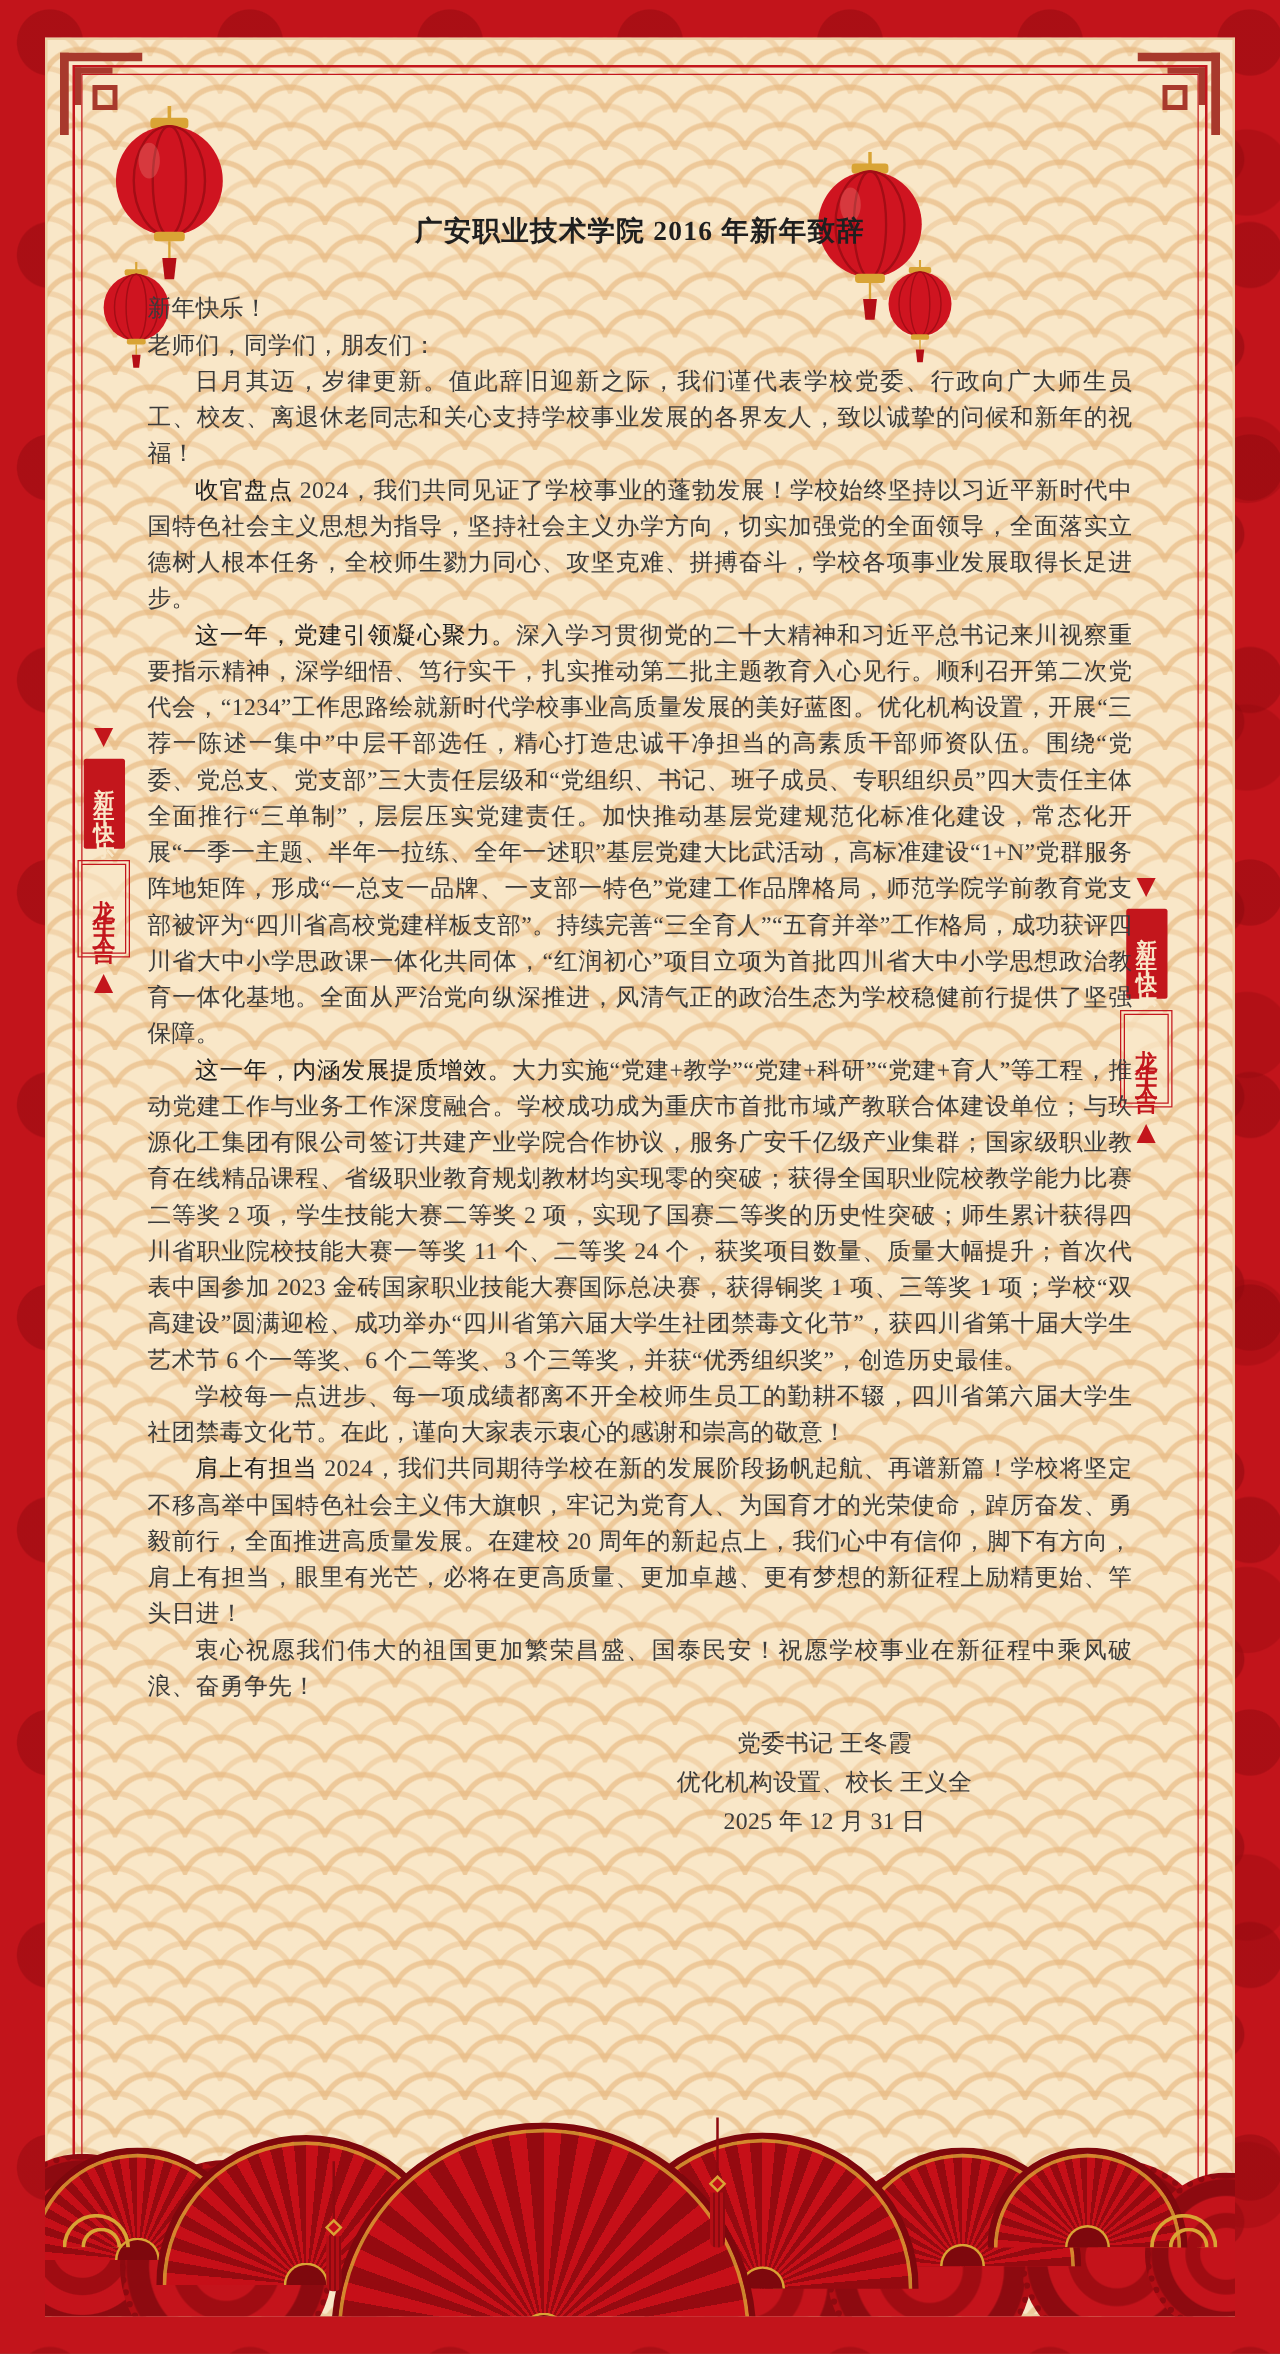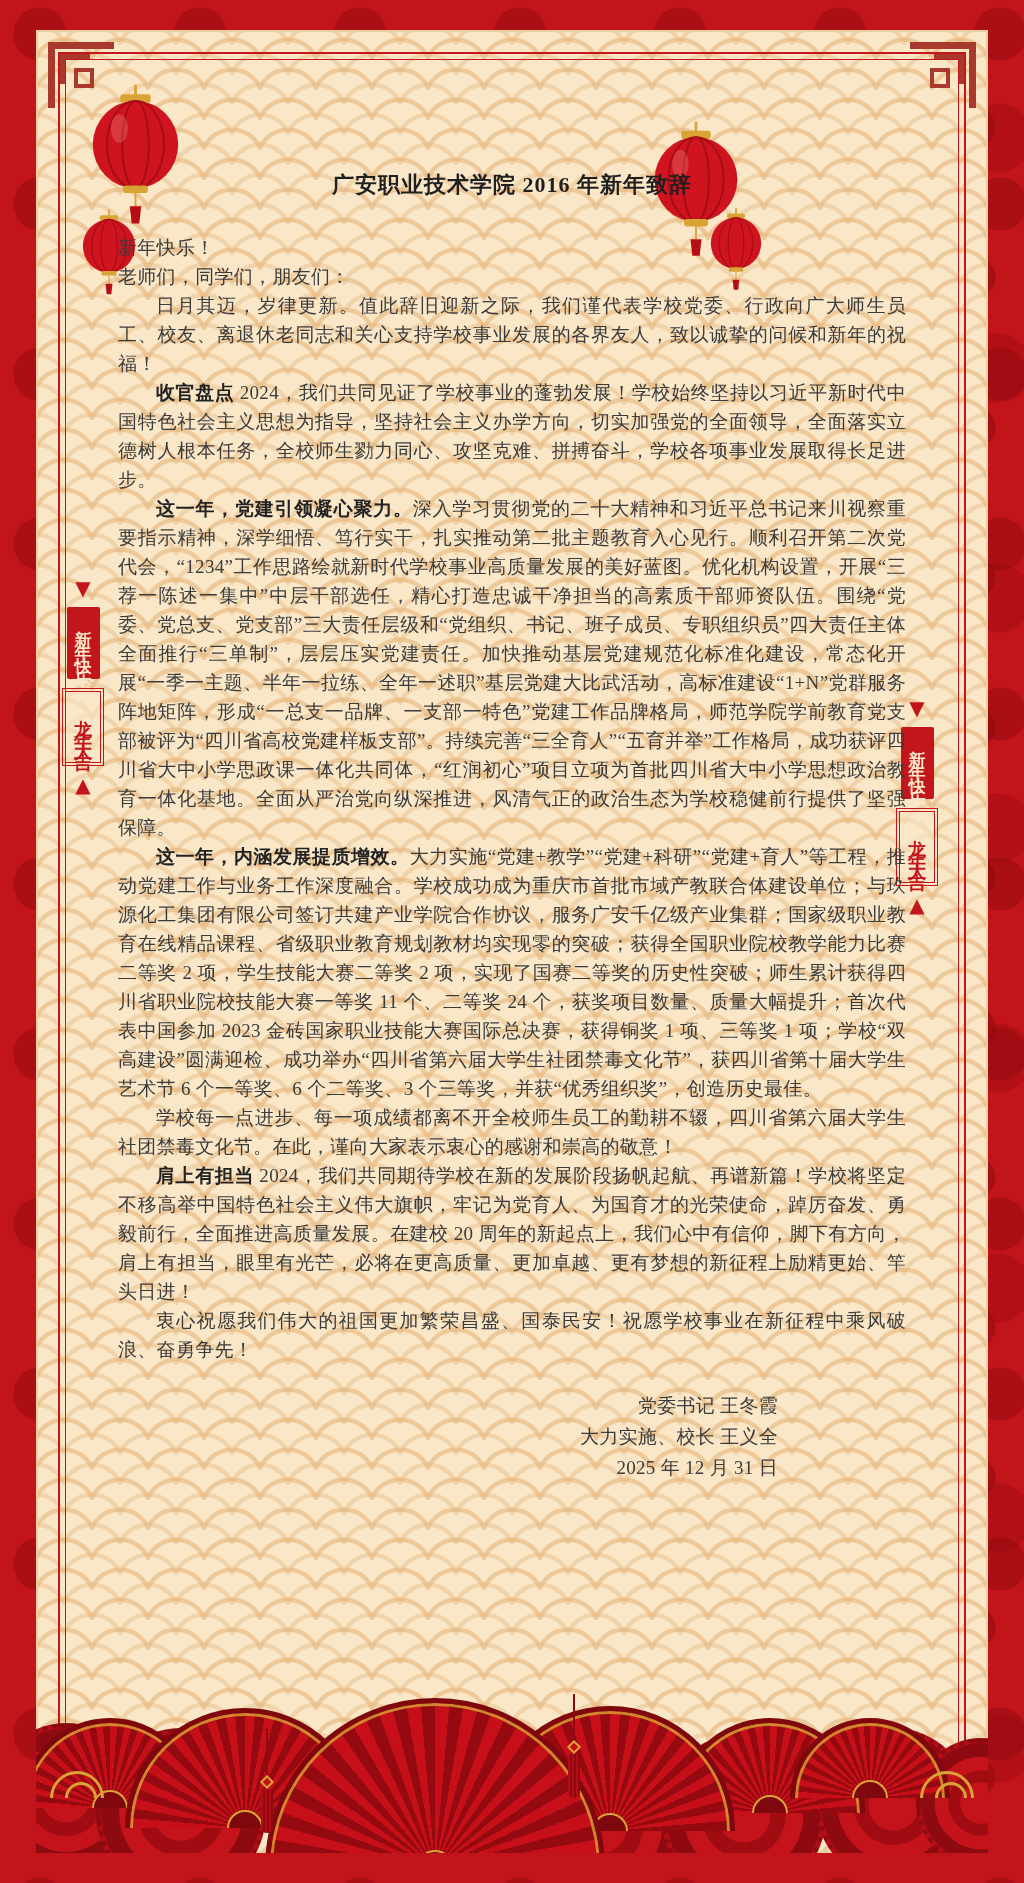--- a/index.html
+++ b/index.html
@@ -31,22 +31,22 @@
 .tri{color:#c3161c;font-size:20px;line-height:1;font-family:"DejaVu Sans",sans-serif}
 .banner-top{writing-mode:vertical-rl;text-orientation:upright;background:#c3161c;color:#f9e7c8;
  font-size:17px;font-weight:bold;padding:10px 5px;letter-spacing:13px;border-radius:2px}
 .banner-bottom{writing-mode:vertical-rl;text-orientation:upright;color:#c3161c;font-size:18px;font-weight:bold;
  border:1px solid #c3161c;outline:1px solid #c3161c;outline-offset:2px;padding:13px 5px;letter-spacing:11px;
  background:rgba(249,231,200,.65);margin:3px}
 .content{position:relative;z-index:3;padding:140px 82px 0;color:#3b3b3b;font-size:19px;line-height:29px;
  letter-spacing:.3px;text-align:justify}
 .title{text-align:center;font-size:22px;font-weight:bold;color:#1f1f1f;margin-bottom:34px;letter-spacing:1px}
 .content p.para{text-indent:2em}
-.lead{font-weight:bold;color:#222}
-.sig{margin-top:26px;margin-left:auto;margin-right:128px;width:max-content;text-align:right;line-height:31px}
+.lead{font-weight:normal;color:#222}
+.sig{margin-top:16px;margin-left:auto;margin-right:128px;width:max-content;text-align:center;line-height:31px}
 .bottom{position:absolute;left:0;right:0;bottom:0;height:330px;overflow:hidden;pointer-events:none;z-index:4}
 .medal{position:absolute;border-radius:50%;border:5px dotted #8d0a10;
  background:radial-gradient(circle,#c4131b 24%,#a00c12 25% 38%,#c4131b 39% 54%,#8d0a10 55% 70%,#b30e15 71%)}
 .fanwrap{position:absolute;overflow:hidden}
 .fan{border-radius:50%;background:repeating-conic-gradient(#c60f18 0 5deg,#950a10 5deg 10deg);
  border:5px solid #7e080d;box-shadow:0 0 0 3px rgba(217,164,53,.8) inset}
 .hub{position:absolute;left:50%;bottom:0;transform:translateX(-50%);width:36px;height:18px;
  border-radius:18px 18px 0 0;background:#7e080d;border:2px solid #d9a435;border-bottom:none}
 .tassel{position:absolute;display:flex;flex-direction:column;align-items:center}
 .t-line{width:2px;height:46px;background:#8d0a10}
@@ -164,21 +164,21 @@
       <p>老师们，同学们，朋友们：</p>
       <p class="para"><span class="lead"></span><span>日月其迈，岁律更新。值此辞旧迎新之际，我们谨代表学校党委、行政向广大师生员工、校友、离退休老同志和关心支持学校事业发展的各界友人，致以诚挚的问候和新年的祝福！</span></p>
       <p class="para"><span class="lead">收官盘点</span><span> 2024，我们共同见证了学校事业的蓬勃发展！学校始终坚持以习近平新时代中国特色社会主义思想为指导，坚持社会主义办学方向，切实加强党的全面领导，全面落实立德树人根本任务，全校师生勠力同心、攻坚克难、拼搏奋斗，学校各项事业发展取得长足进步。</span></p>
       <p class="para"><span class="lead">这一年，党建引领凝心聚力。</span><span>深入学习贯彻党的二十大精神和习近平总书记来川视察重要指示精神，深学细悟、笃行实干，扎实推动第二批主题教育入心见行。顺利召开第二次党代会，“1234”工作思路绘就新时代学校事业高质量发展的美好蓝图。优化机构设置，开展“三荐一陈述一集中”中层干部选任，精心打造忠诚干净担当的高素质干部师资队伍。围绕“党委、党总支、党支部”三大责任层级和“党组织、书记、班子成员、专职组织员”四大责任主体全面推行“三单制”，层层压实党建责任。加快推动基层党建规范化标准化建设，常态化开展“一季一主题、半年一拉练、全年一述职”基层党建大比武活动，高标准建设“1+N”党群服务阵地矩阵，形成“一总支一品牌、一支部一特色”党建工作品牌格局，师范学院学前教育党支部被评为“四川省高校党建样板支部”。持续完善“三全育人”“五育并举”工作格局，成功获评四川省大中小学思政课一体化共同体，“红润初心”项目立项为首批四川省大中小学思想政治教育一体化基地。全面从严治党向纵深推进，风清气正的政治生态为学校稳健前行提供了坚强保障。</span></p>
       <p class="para"><span class="lead">这一年，内涵发展提质增效。</span><span>大力实施“党建+教学”“党建+科研”“党建+育人”等工程，推动党建工作与业务工作深度融合。学校成功成为重庆市首批市域产教联合体建设单位；与玖源化工集团有限公司签订共建产业学院合作协议，服务广安千亿级产业集群；国家级职业教育在线精品课程、省级职业教育规划教材均实现零的突破；获得全国职业院校教学能力比赛二等奖 2 项，学生技能大赛二等奖 2 项，实现了国赛二等奖的历史性突破；师生累计获得四川省职业院校技能大赛一等奖 11 个、二等奖 24 个，获奖项目数量、质量大幅提升；首次代表中国参加 2023 金砖国家职业技能大赛国际总决赛，获得铜奖 1 项、三等奖 1 项；学校“双高建设”圆满迎检、成功举办“四川省第六届大学生社团禁毒文化节”，获四川省第十届大学生艺术节 6 个一等奖、6 个二等奖、3 个三等奖，并获“优秀组织奖”，创造历史最佳。</span></p>
       <p class="para"><span class="lead"></span><span>学校每一点进步、每一项成绩都离不开全校师生员工的勤耕不辍，四川省第六届大学生社团禁毒文化节。在此，谨向大家表示衷心的感谢和崇高的敬意！</span></p>
       <p class="para"><span class="lead">肩上有担当</span><span> 2024，我们共同期待学校在新的发展阶段扬帆起航、再谱新篇！学校将坚定不移高举中国特色社会主义伟大旗帜，牢记为党育人、为国育才的光荣使命，踔厉奋发、勇毅前行，全面推进高质量发展。在建校 20 周年的新起点上，我们心中有信仰，脚下有方向，肩上有担当，眼里有光芒，必将在更高质量、更加卓越、更有梦想的新征程上励精更始、竿头日进！</span></p>
       <p class="para"><span class="lead"></span><span>衷心祝愿我们伟大的祖国更加繁荣昌盛、国泰民安！祝愿学校事业在新征程中乘风破浪、奋勇争先！</span></p>
       <div class="sig">
         <p>党委书记 王冬霞</p>
-        <p>大力实施、校长 王义全</p>
+        <p>优化机构设置、校长 王义全</p>
         <p>2025 年 12 月 31 日</p>
       </div>
     </div>
 
     <div class="bottom">
       <span class="medal" style="left:-45px;bottom:-20px;width:150px;height:150px"></span>
       <span class="medal" style="left:60px;bottom:-45px;width:170px;height:170px"></span>
       <span class="medal" style="left:235px;bottom:-60px;width:175px;height:175px"></span>
       <span class="medal" style="left:475px;bottom:-60px;width:175px;height:175px"></span>
       <span class="medal" style="left:625px;bottom:-45px;width:165px;height:165px"></span>

